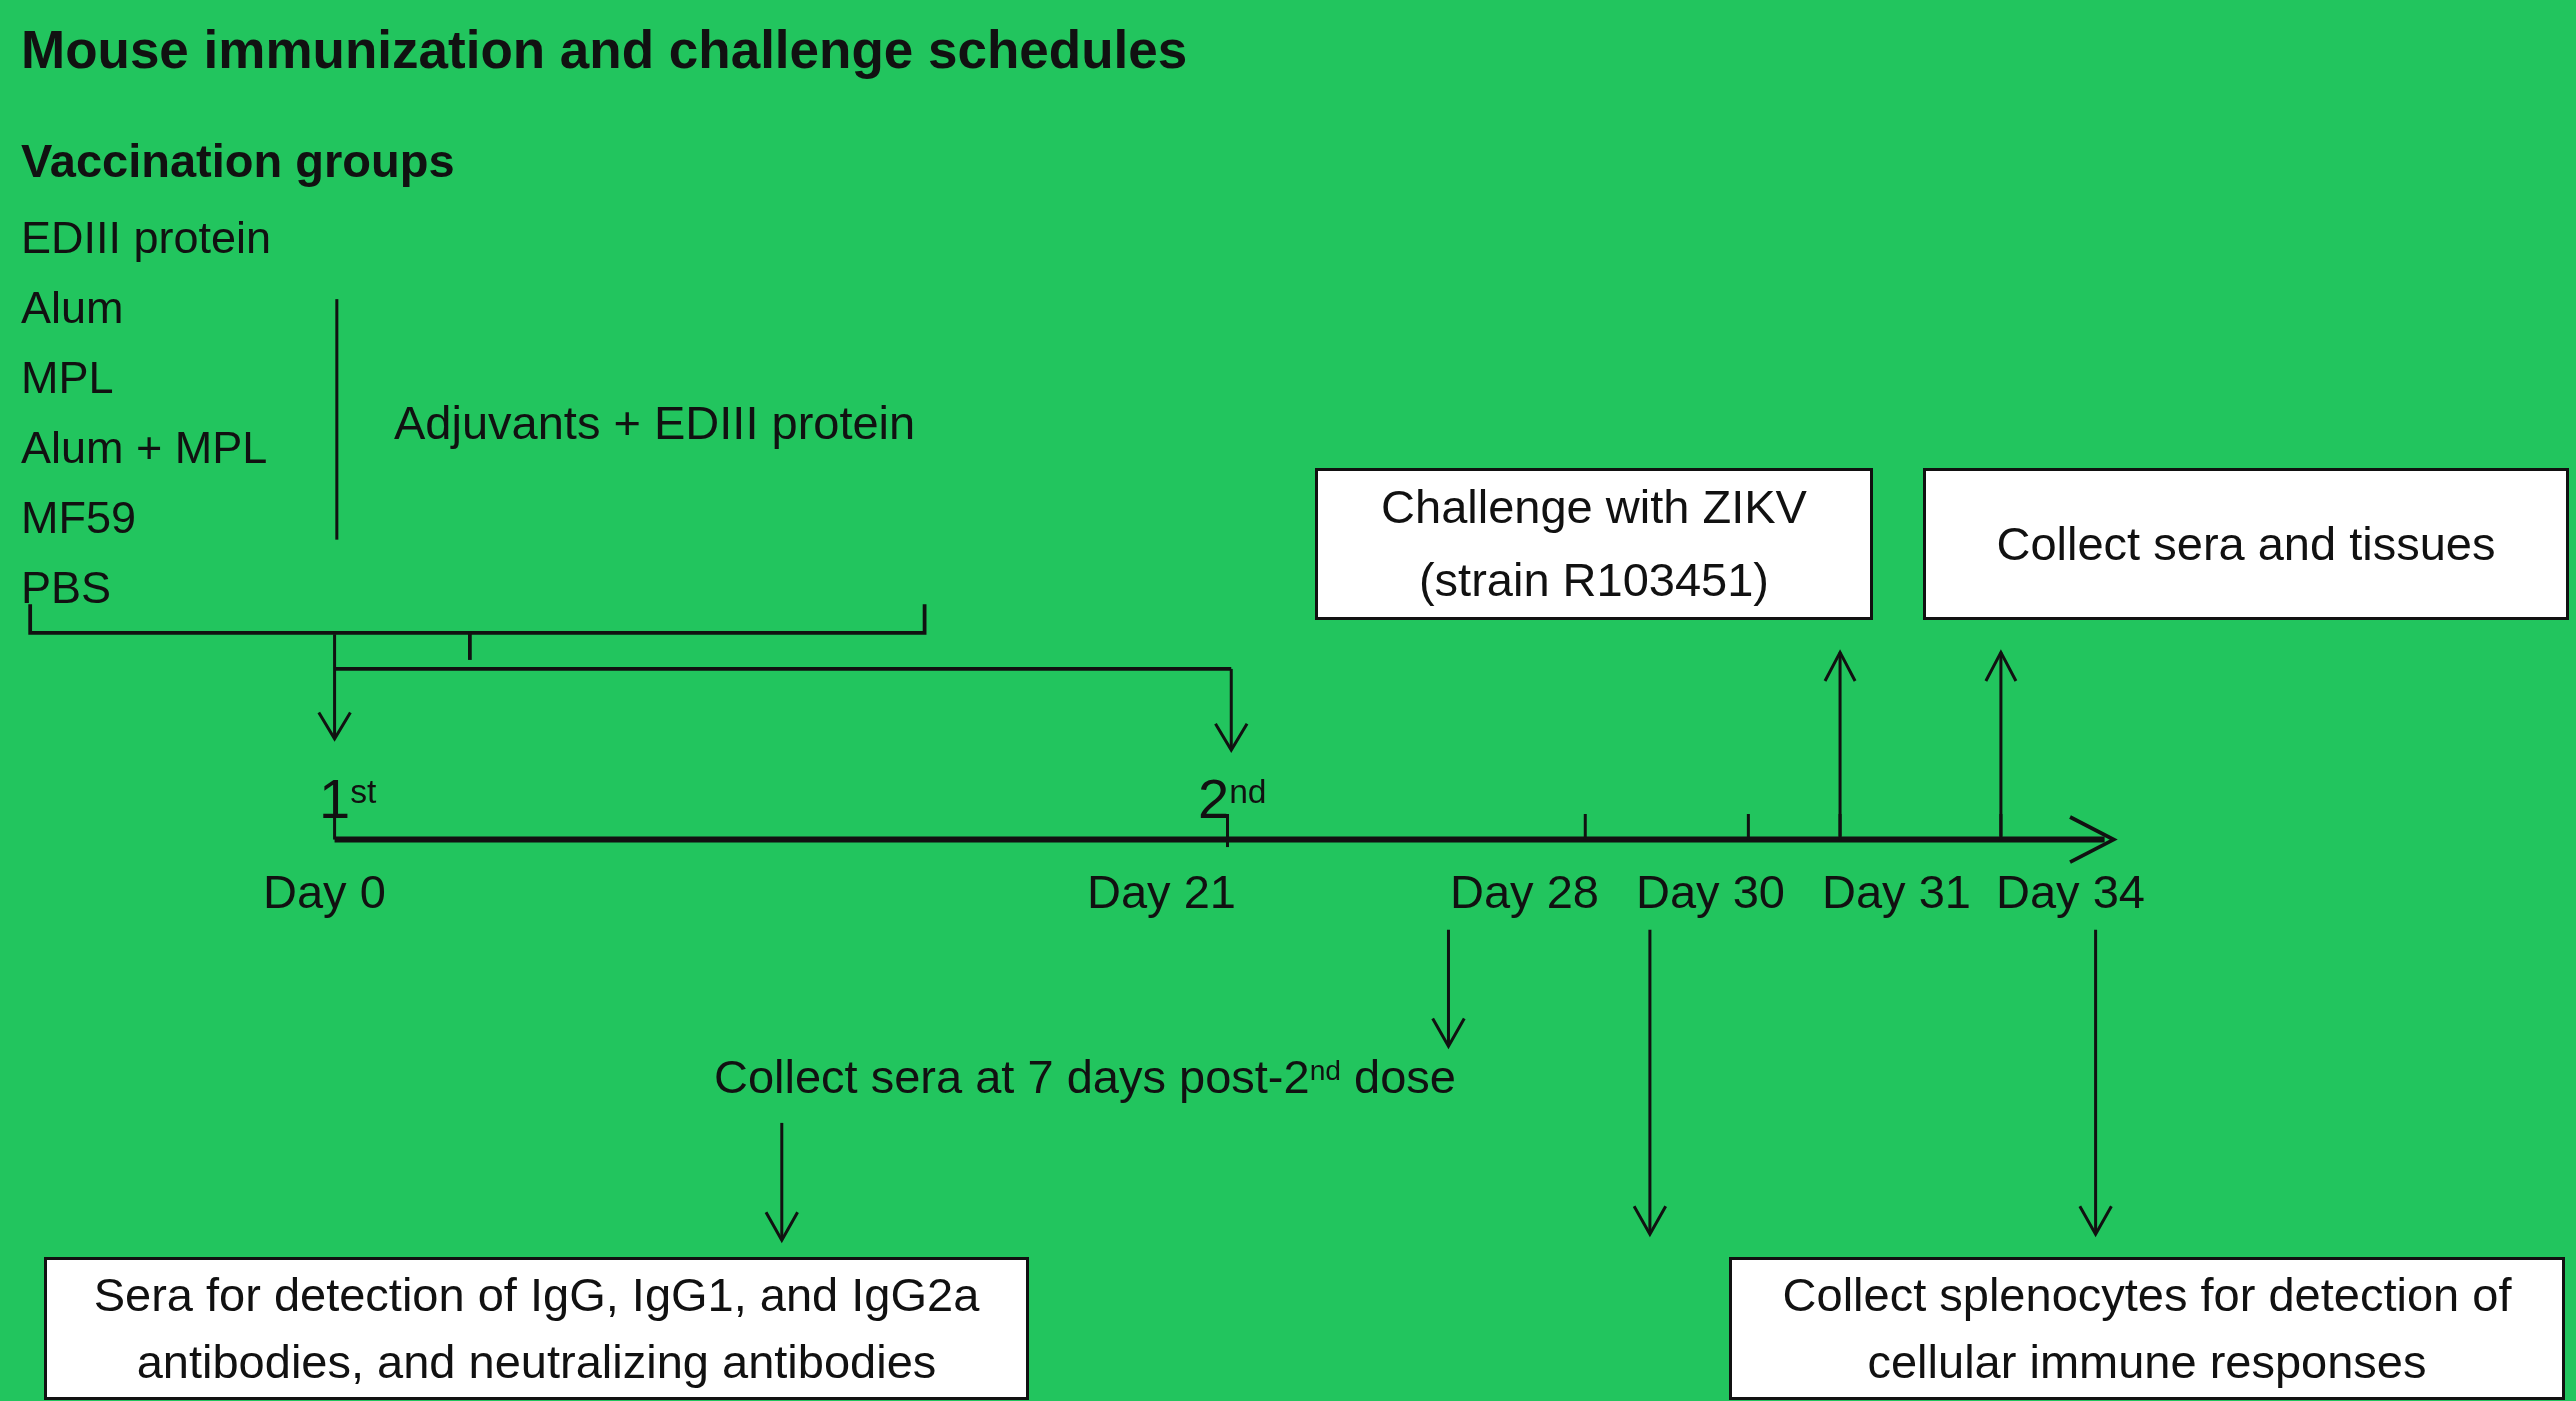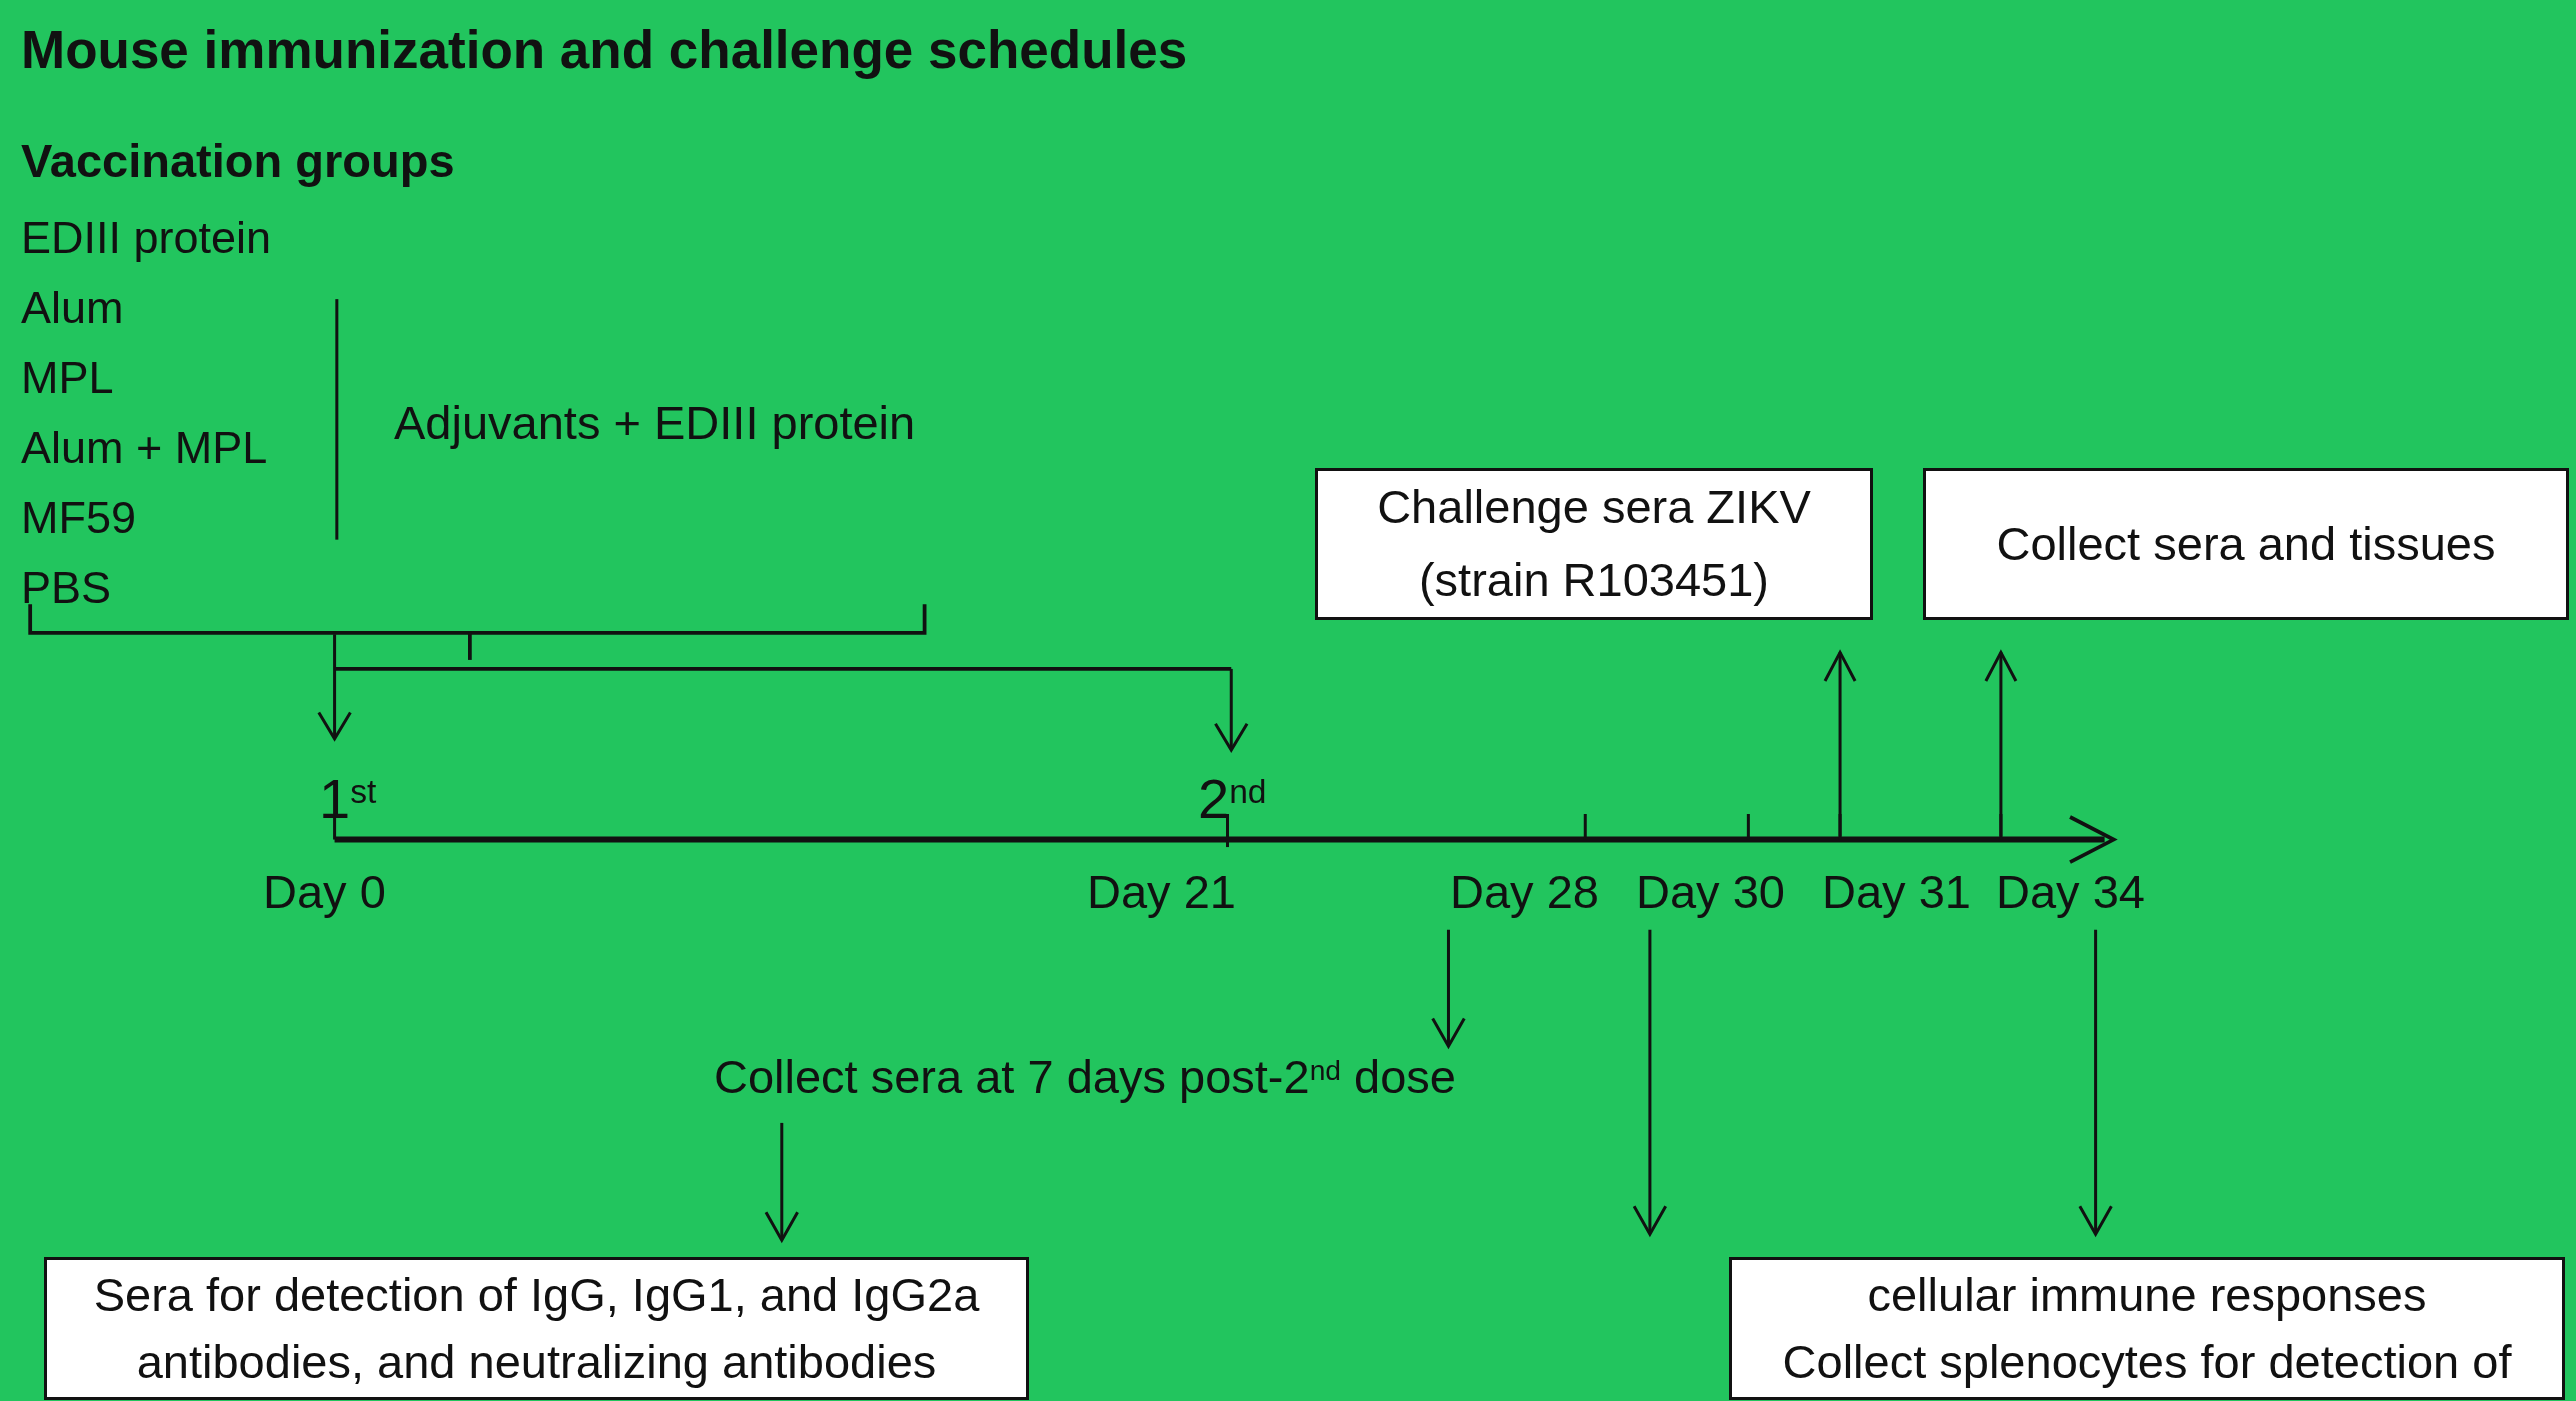--- a/index.html
+++ b/index.html
@@ -135,29 +135,29 @@
   <div class="txt day-label day-0">Day 0</div>
   <div class="txt day-label day-21">Day 21</div>
   <div class="txt day-label day-28">Day 28</div>
   <div class="txt day-label day-30">Day 30</div>
   <div class="txt day-label day-31">Day 31</div>
   <div class="txt day-label day-34">Day 34</div>
 
   <div class="txt note-collect-sera"><span>Collect sera at 7 days post-2</span><span class="sup">nd</span><span> dose</span></div>
 
   <div class="box box-challenge">
-    <div class="box-line">Challenge sera ZIKV</div>
+    <div class="box-line">Challenge with ZIKV</div>
     <div class="box-line">(strain R103451)</div>
   </div>
   <div class="box box-tissues">
     <div class="box-line">Collect sera and tissues</div>
   </div>
   <div class="box box-bottom box-sera">
     <div class="box-line">Sera for detection of IgG, IgG1, and IgG2a</div>
     <div class="box-line">antibodies, and neutralizing antibodies</div>
   </div>
   <div class="box box-bottom box-spleno">
+    <div class="box-line">Collect splenocytes for detection of</div>
     <div class="box-line">cellular immune responses</div>
-    <div class="box-line">Collect splenocytes for detection of</div>
   </div>
 
 </div>
 
 
 </body></html>

